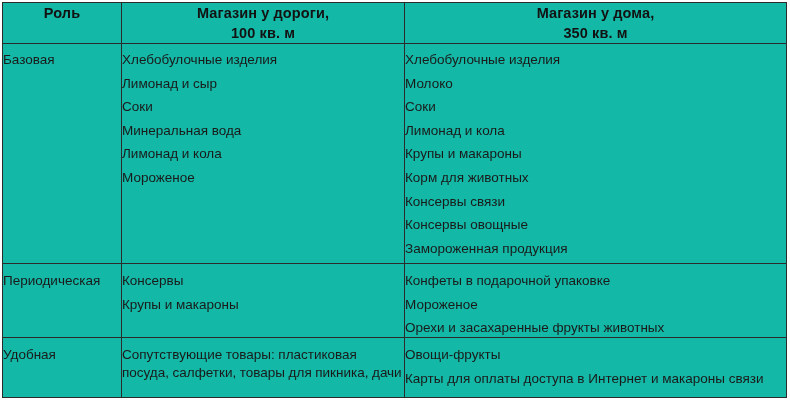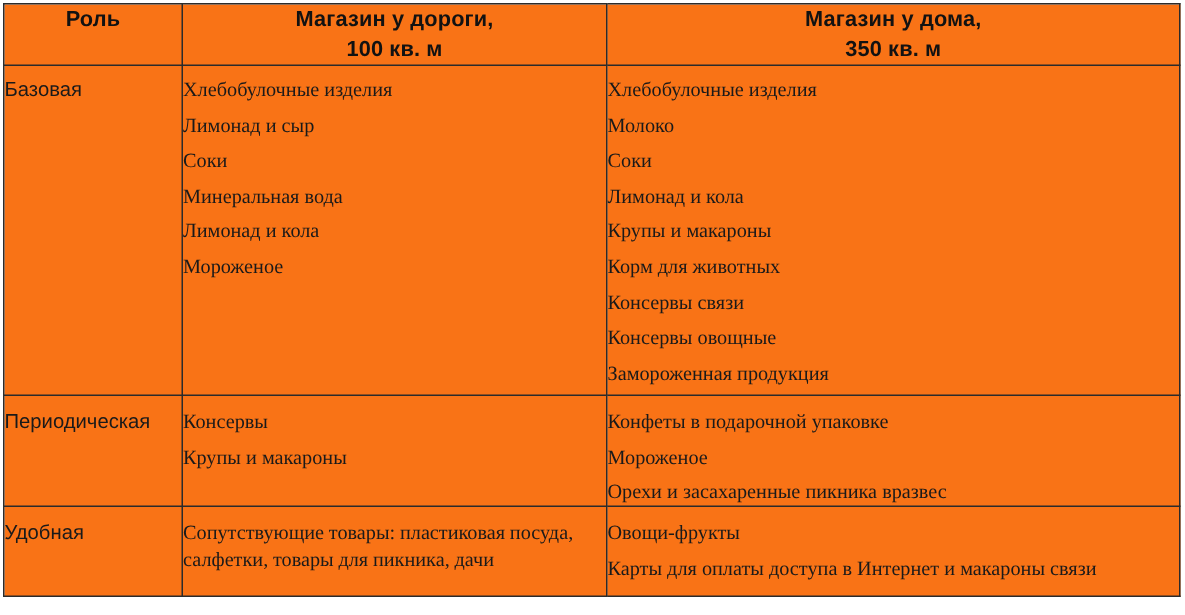--- a/index.html
+++ b/index.html
@@ -35,21 +35,21 @@
 
   table.assortment-table col.col-role      { width: 119px; }
   table.assortment-table col.col-road      { width: 283px; }
   table.assortment-table col.col-home      { width: 382px; }
 
   table.assortment-table th,
   table.assortment-table td {
     border: 1.6px solid #2b2b2b;
     vertical-align: top;
     padding: 0;
-    background: #f97316;
+    background: #14b8a6;
   }
 
   
   .hdr-cell {
     text-align: center;
     font-weight: bold;
     font-size: 14.5px;
     line-height: 20px;
     padding: 7px 6px 8px 6px;
     letter-spacing: 0.1px;
@@ -71,21 +71,20 @@
     font-size: 13.5px;
     line-height: 18px;
     padding: 8px 7px 8px 9px;
     color: #1a1a1a;
   }
 
   .items-cell .item-line {
     display: block;
     white-space: nowrap;
     margin: 0 0 5.6px 0;
-    font-family: Liberation Serif, serif;
   }
   .items-cell .item-line:last-child { margin-bottom: 0; }
 
   
   .items-cell .item-line.wrap {
     white-space: normal;
     word-spacing: -0.2px;
   }
 
   
@@ -157,21 +156,21 @@
 
       <tr class="row-periodic">
         <td class="role-cell">Периодическая</td>
         <td class="items-cell">
           <span class="item-line">Консервы</span>
           <span class="item-line">Крупы и макароны</span>
         </td>
         <td class="items-cell">
           <span class="item-line">Конфеты в подарочной упаковке</span>
           <span class="item-line">Мороженое</span>
-          <span class="item-line">Орехи и засахаренные пикника вразвес</span>
+          <span class="item-line">Орехи и засахаренные фрукты животных</span>
         </td>
       </tr>
 
       <tr class="row-convenient">
         <td class="role-cell">Удобная</td>
         <td class="items-cell">
           <span class="item-line wrap">Сопутствующие товары: пластиковая посуда, салфетки, товары для пикника, дачи</span>
         </td>
         <td class="items-cell">
           <span class="item-line">Овощи-фрукты</span>

